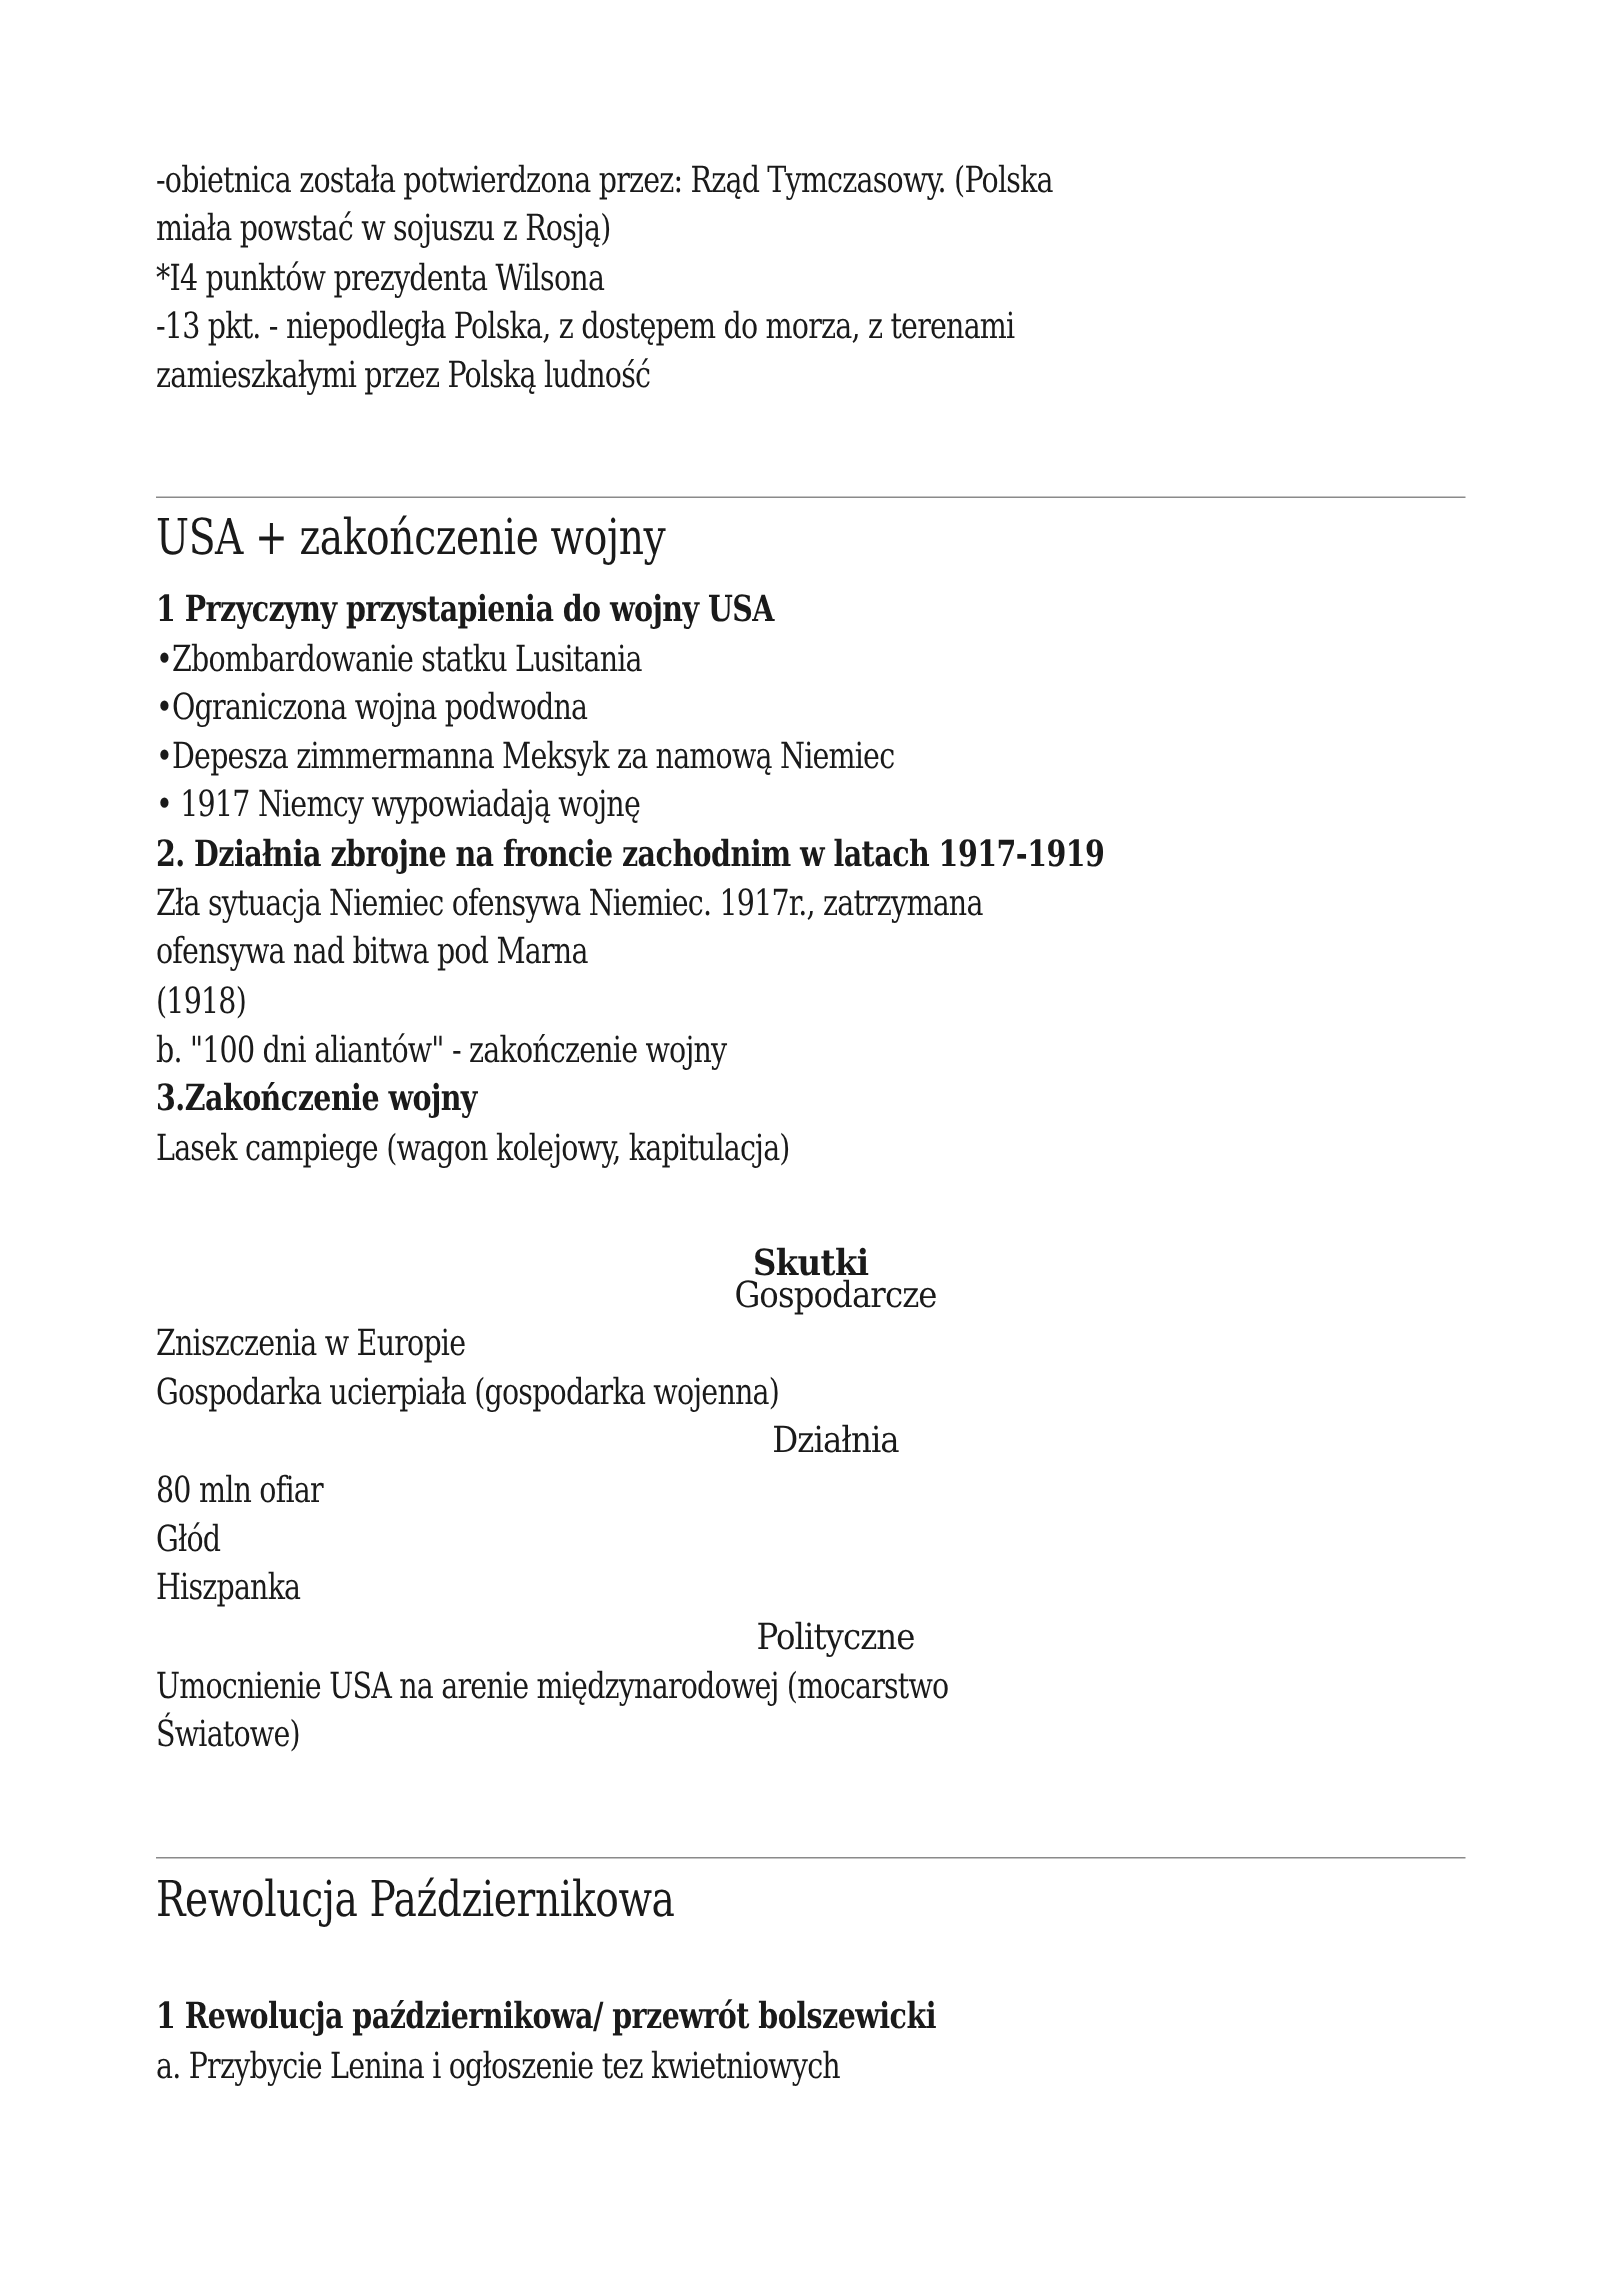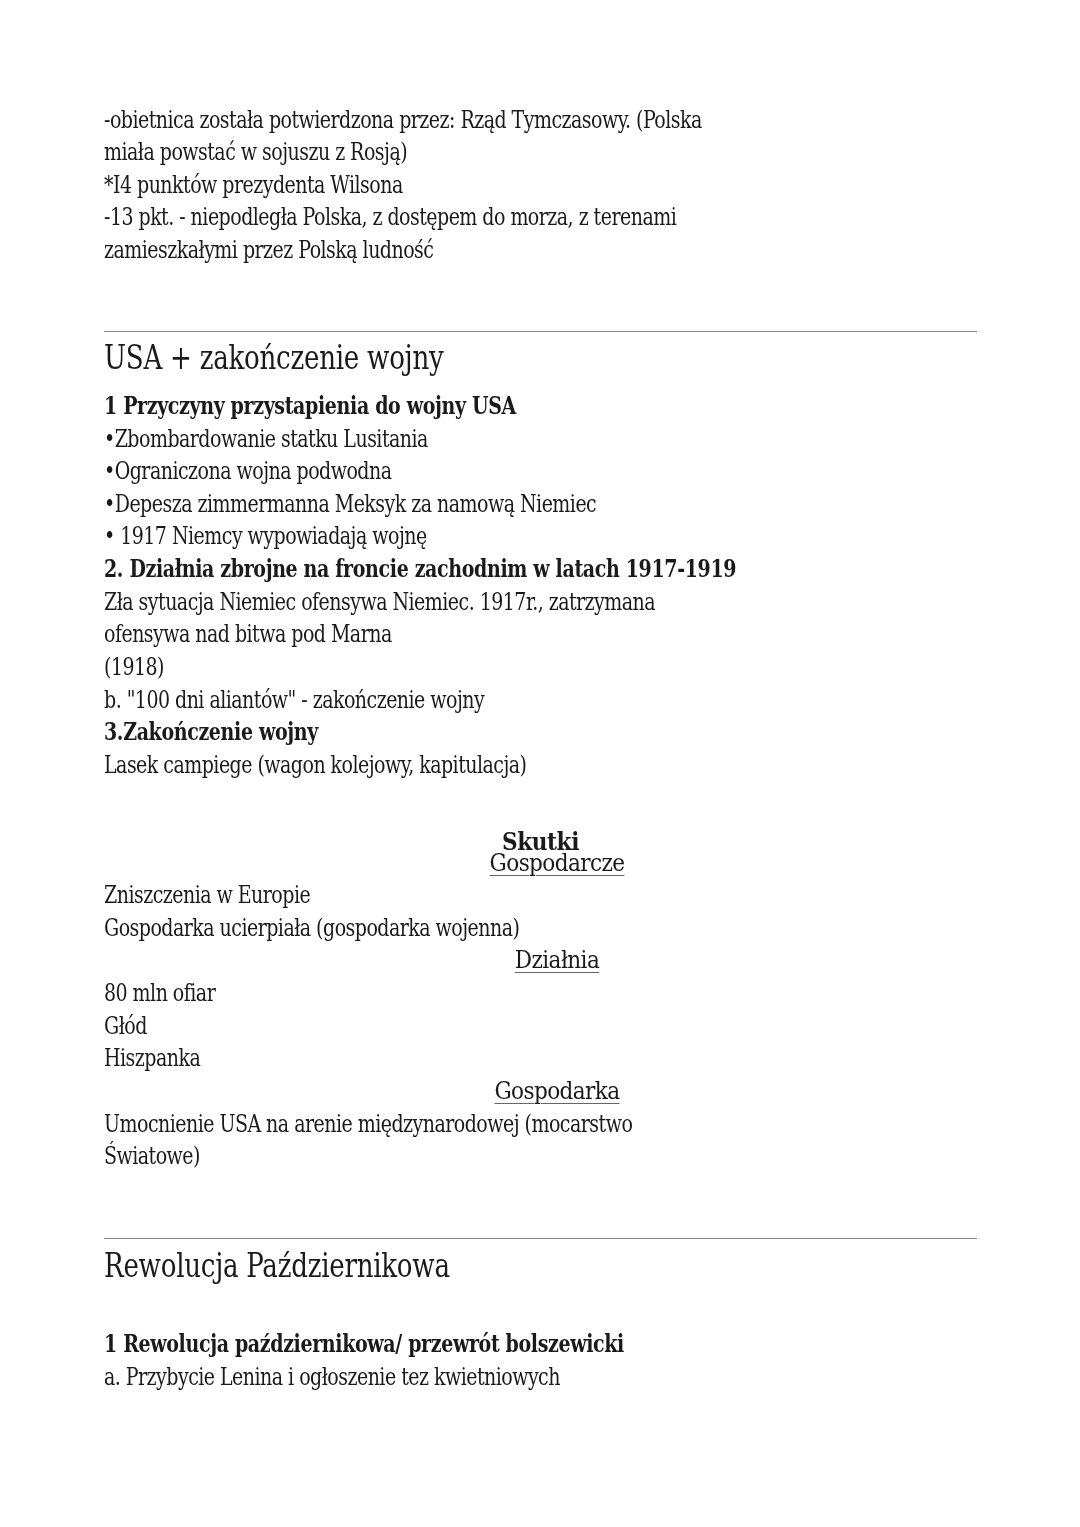--- a/index.html
+++ b/index.html
@@ -38,21 +38,20 @@
     }
     .center {
       left: 0;
       width: 873px;
       text-align: center;
     }
     .center span {
       display: inline-block;
     }
     .u {
-      text-decoration: underline;
       text-decoration-color: #666;
       text-underline-offset: 4px;
       text-decoration-thickness: 1px;
       margin-left: 33px;
     }
     .h1 {
       font-size: 33px;
       line-height: 40px;
       letter-spacing: -0.3px;
     }
@@ -95,21 +94,21 @@
 
   <div class="line center" style="top:847px"><span class="u">Gospodarcze</span></div>
   <div class="line cond" style="top:879px">Zniszczenia w Europie</div>
   <div class="line cond" style="top:912px">Gospodarka ucierpiała (gospodarka wojenna)</div>
 
   <div class="line center" style="top:944px"><span class="u">Działnia</span></div>
   <div class="line cond" style="top:977px">80 mln ofiar</div>
   <div class="line cond" style="top:1010px">Głód</div>
   <div class="line cond" style="top:1042px">Hiszpanka</div>
 
-  <div class="line center" style="top:1075px"><span class="u">Gospodarka</span></div>
+  <div class="line center" style="top:1075px"><span class="u">Polityczne</span></div>
   <div class="line cond" style="top:1108px">Umocnienie USA na arenie międzynarodowej (mocarstwo</div>
   <div class="line cond" style="top:1140px">Światowe)</div>
 
   <div class="divider" style="top:1238px"></div>
 
   <div class="line cond h1" style="top:1246px">Rewolucja Październikowa</div>
   <div class="line cond bold" style="top:1328px">1 Rewolucja październikowa/ przewrót bolszewicki</div>
   <div class="line cond" style="top:1361px">a. Przybycie Lenina i ogłoszenie tez kwietniowych</div>
 
 </div>

